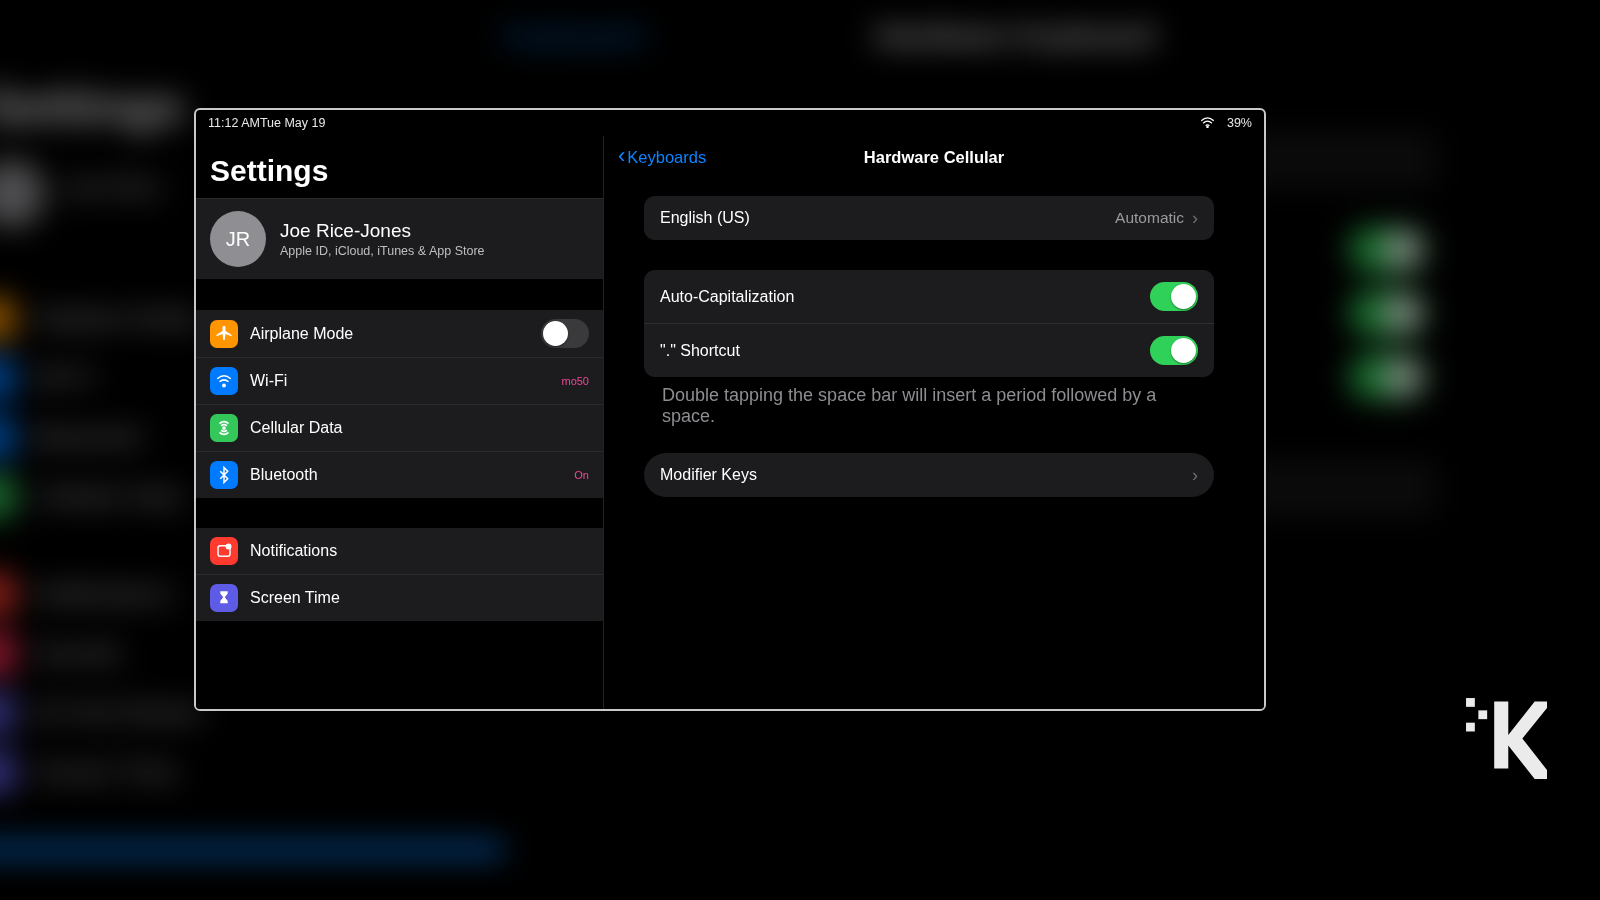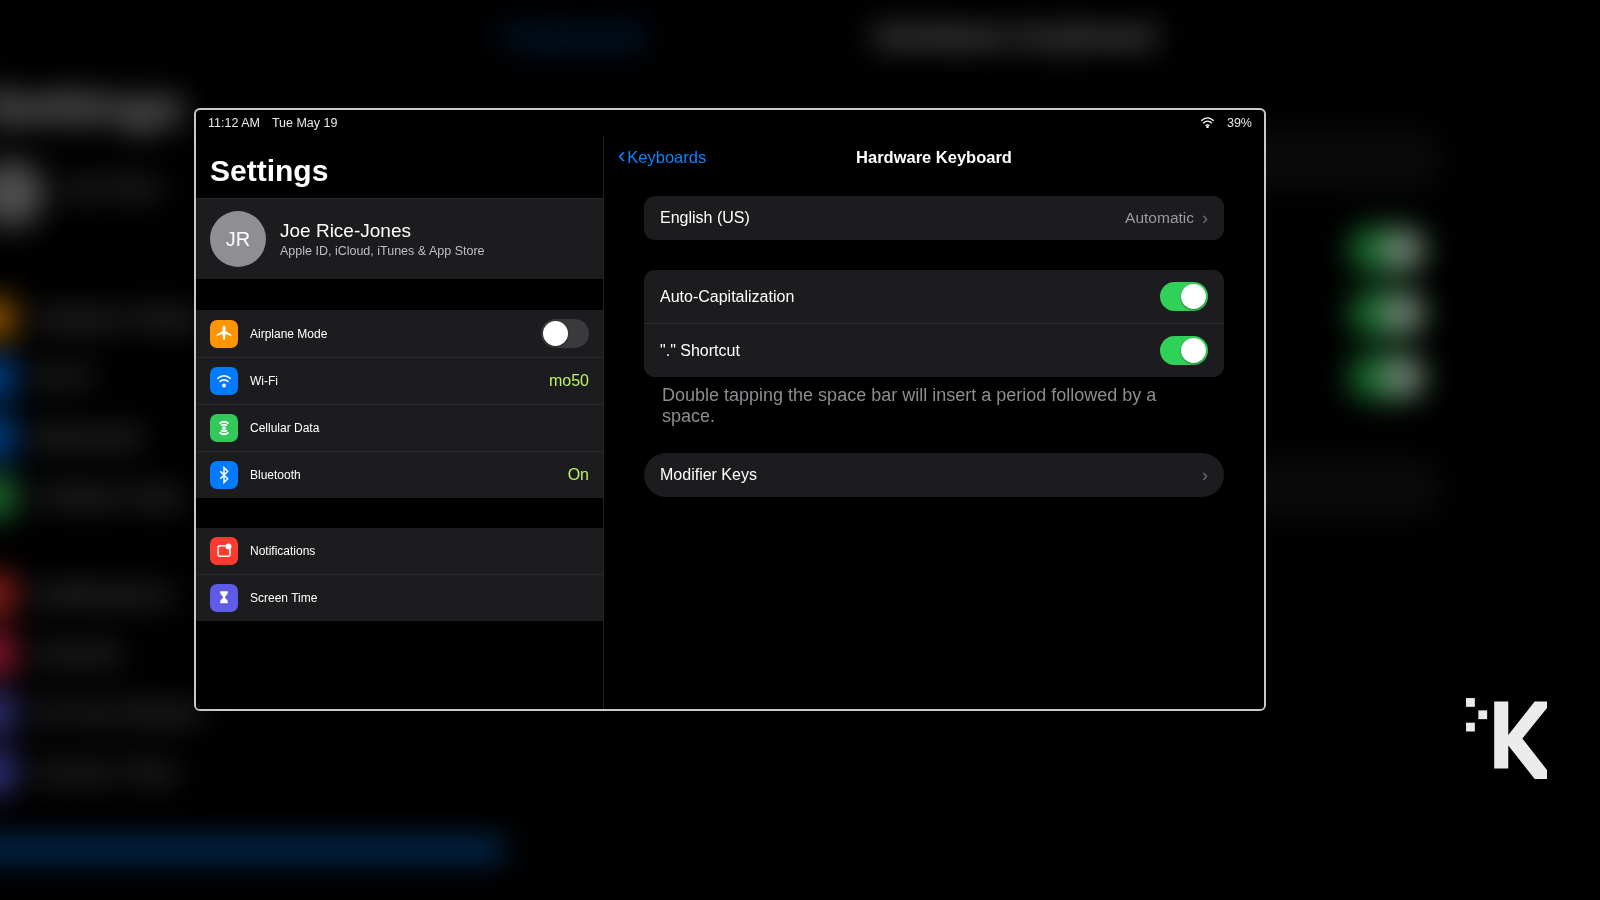--- a/index.html
+++ b/index.html
@@ -29,21 +29,21 @@
     display: flex; flex-direction: column;
   }
 
   
   .statusbar {
     height: 26px;
     display: flex; align-items: center; justify-content: space-between;
     padding: 0 12px;
     color: #e9e9ea; font-size: 12.5px; font-weight: 500;
   }
-  .statusbar .left { display:flex; gap:12px; align-items:center;}
+  .statusbar .left { display:flex; align-items:center;}
   .statusbar .right { display:flex; gap:12px; align-items:center;}
   .wifi-icon { width:15px; height:12px; display:inline-block; }
   .wifi-icon svg{display:block;}
 
   .content { flex:1; display:flex; }
 
   
   .sidebar {
     width: 408px; border-right: 1px solid #222; background:#000;
     display:flex; flex-direction:column; overflow:hidden;
@@ -70,22 +70,22 @@
     padding: 9px 14px;
     border-bottom:1px solid #2a2a2c;
     min-height:41px;
   }
   .group .row:last-child { border-bottom: none; }
   .row .icon {
     width:28px; height:28px; border-radius:7px;
     display:flex; align-items:center; justify-content:center;
     flex-shrink:0;
   }
-  .row .label { color:#fff; font-size:12px; flex:1; }
-  .row .value { color:#bef264; font-size:16px; }
+  .row .label { color:#fff; font-size:16px; flex:1; }
+  .row .value { color:#ec4899; font-size:11px; }
   .row .ind { margin-left:auto; display:flex; align-items:center; gap:10px;}
 
   
   .switch {
     width:48px; height:29px; border-radius:20px; position:relative;
     background:#3a3a3c;
   }
   .switch .knob{
     position:absolute; top:2px; left:2px; width:25px; height:25px; border-radius:50%;
     background:#fff; box-shadow:0 1px 2px rgba(0,0,0,.4);
@@ -104,21 +104,21 @@
   
   .detail { flex:1; background:#000; display:flex; flex-direction:column; }
   .navbar {
     height:42px; display:flex; align-items:center; position:relative;
     padding: 0 14px;
   }
   .back { color:#0a84ff; font-size:16.5px; display:flex; align-items:center; gap:2px; cursor:pointer;}
   .back .chev{ font-size:22px; line-height:1; transform:translateY(-1px);}
   .nav-title { position:absolute; left:0; right:0; text-align:center; color:#fff; font-size:16.5px; font-weight:600; pointer-events:none;}
 
-  .detail-body { padding: 18px 40px 0 40px; }
+  .detail-body { padding: 18px 50px 0 40px; }
   .card {
     background:#1c1c1e; border-radius:11px; overflow:hidden;
   }
   .card + .card { margin-top: 30px; }
   .card .drow {
     display:flex; align-items:center; justify-content:space-between;
     padding: 12px 16px;
     min-height:44px;
   }
   .card .drow + .drow { border-top:1px solid #2f2f31; }
@@ -304,21 +304,21 @@
         </div>
       </div>
     </div>
 
     <div class="detail">
       <div class="navbar">
         <div class="back">
           <span class="chev">‹</span>
           <span>Keyboards</span>
         </div>
-        <div class="nav-title">Hardware Keyboard</div>
+        <div class="nav-title">Hardware Cellular</div>
       </div>
 
       <div class="detail-body">
         <div class="card single">
           <div class="drow">
             <span class="dlabel">English (US)</span>
             <span class="dval">
               <span>Automatic</span>
               <span class="chevron">›</span>
             </span>

